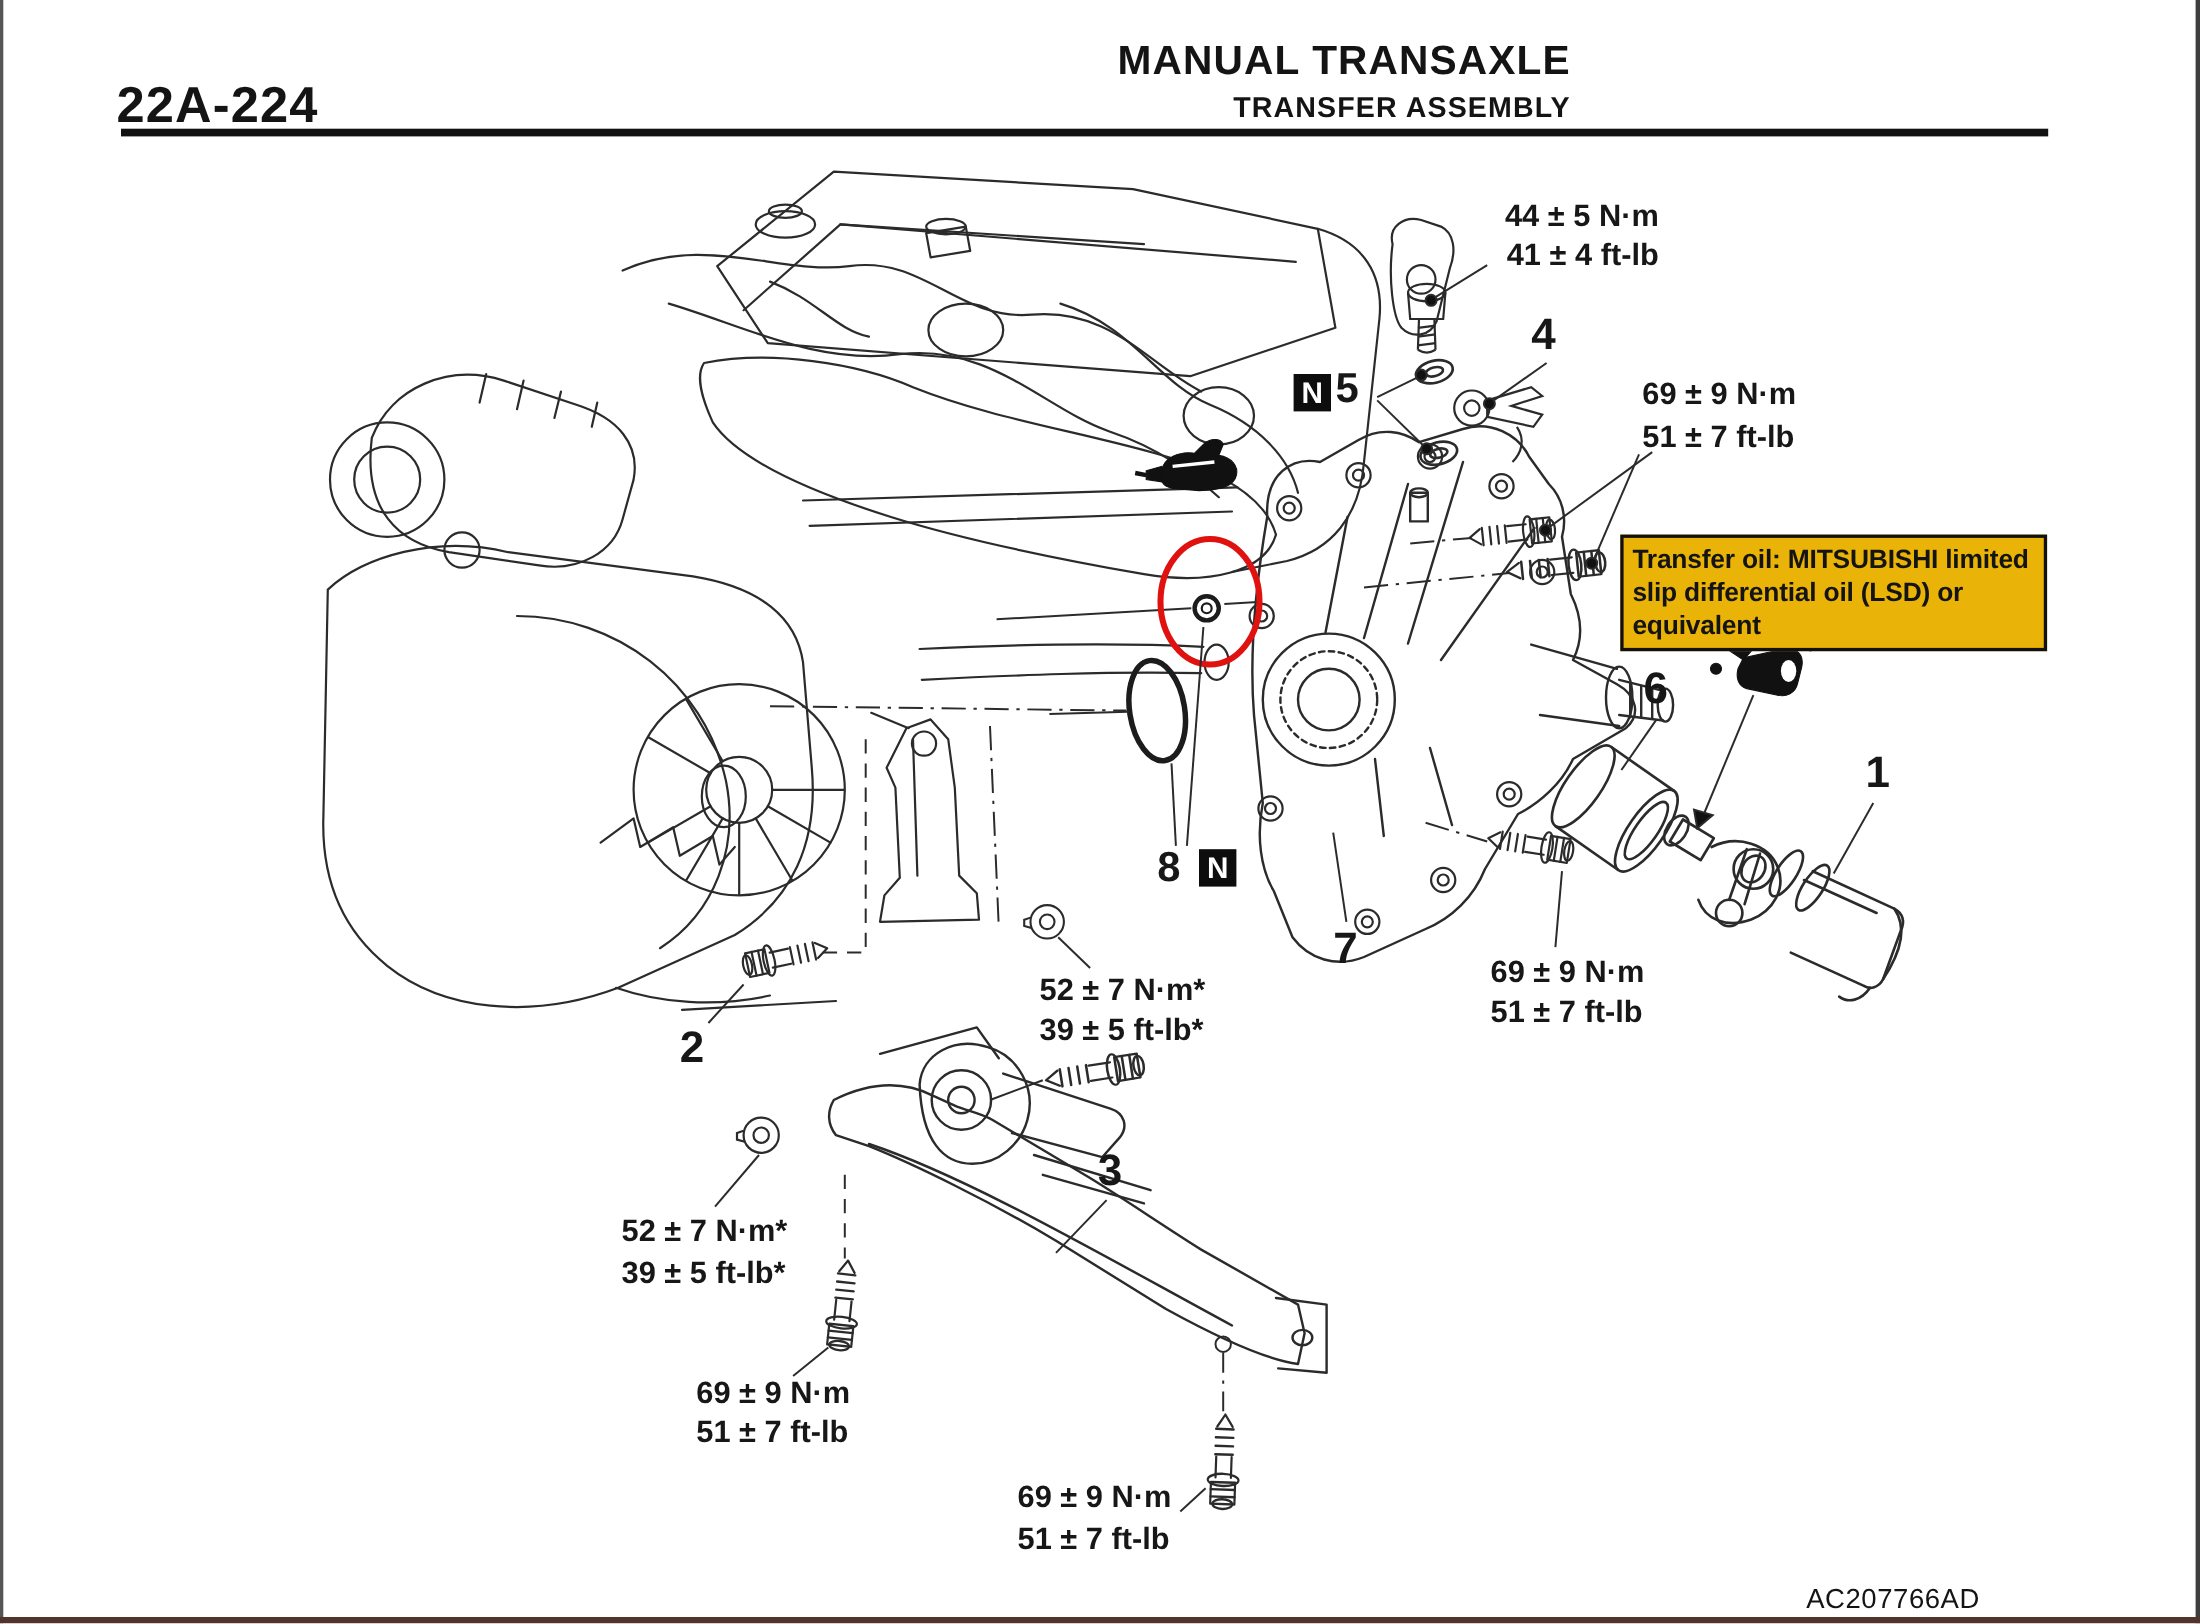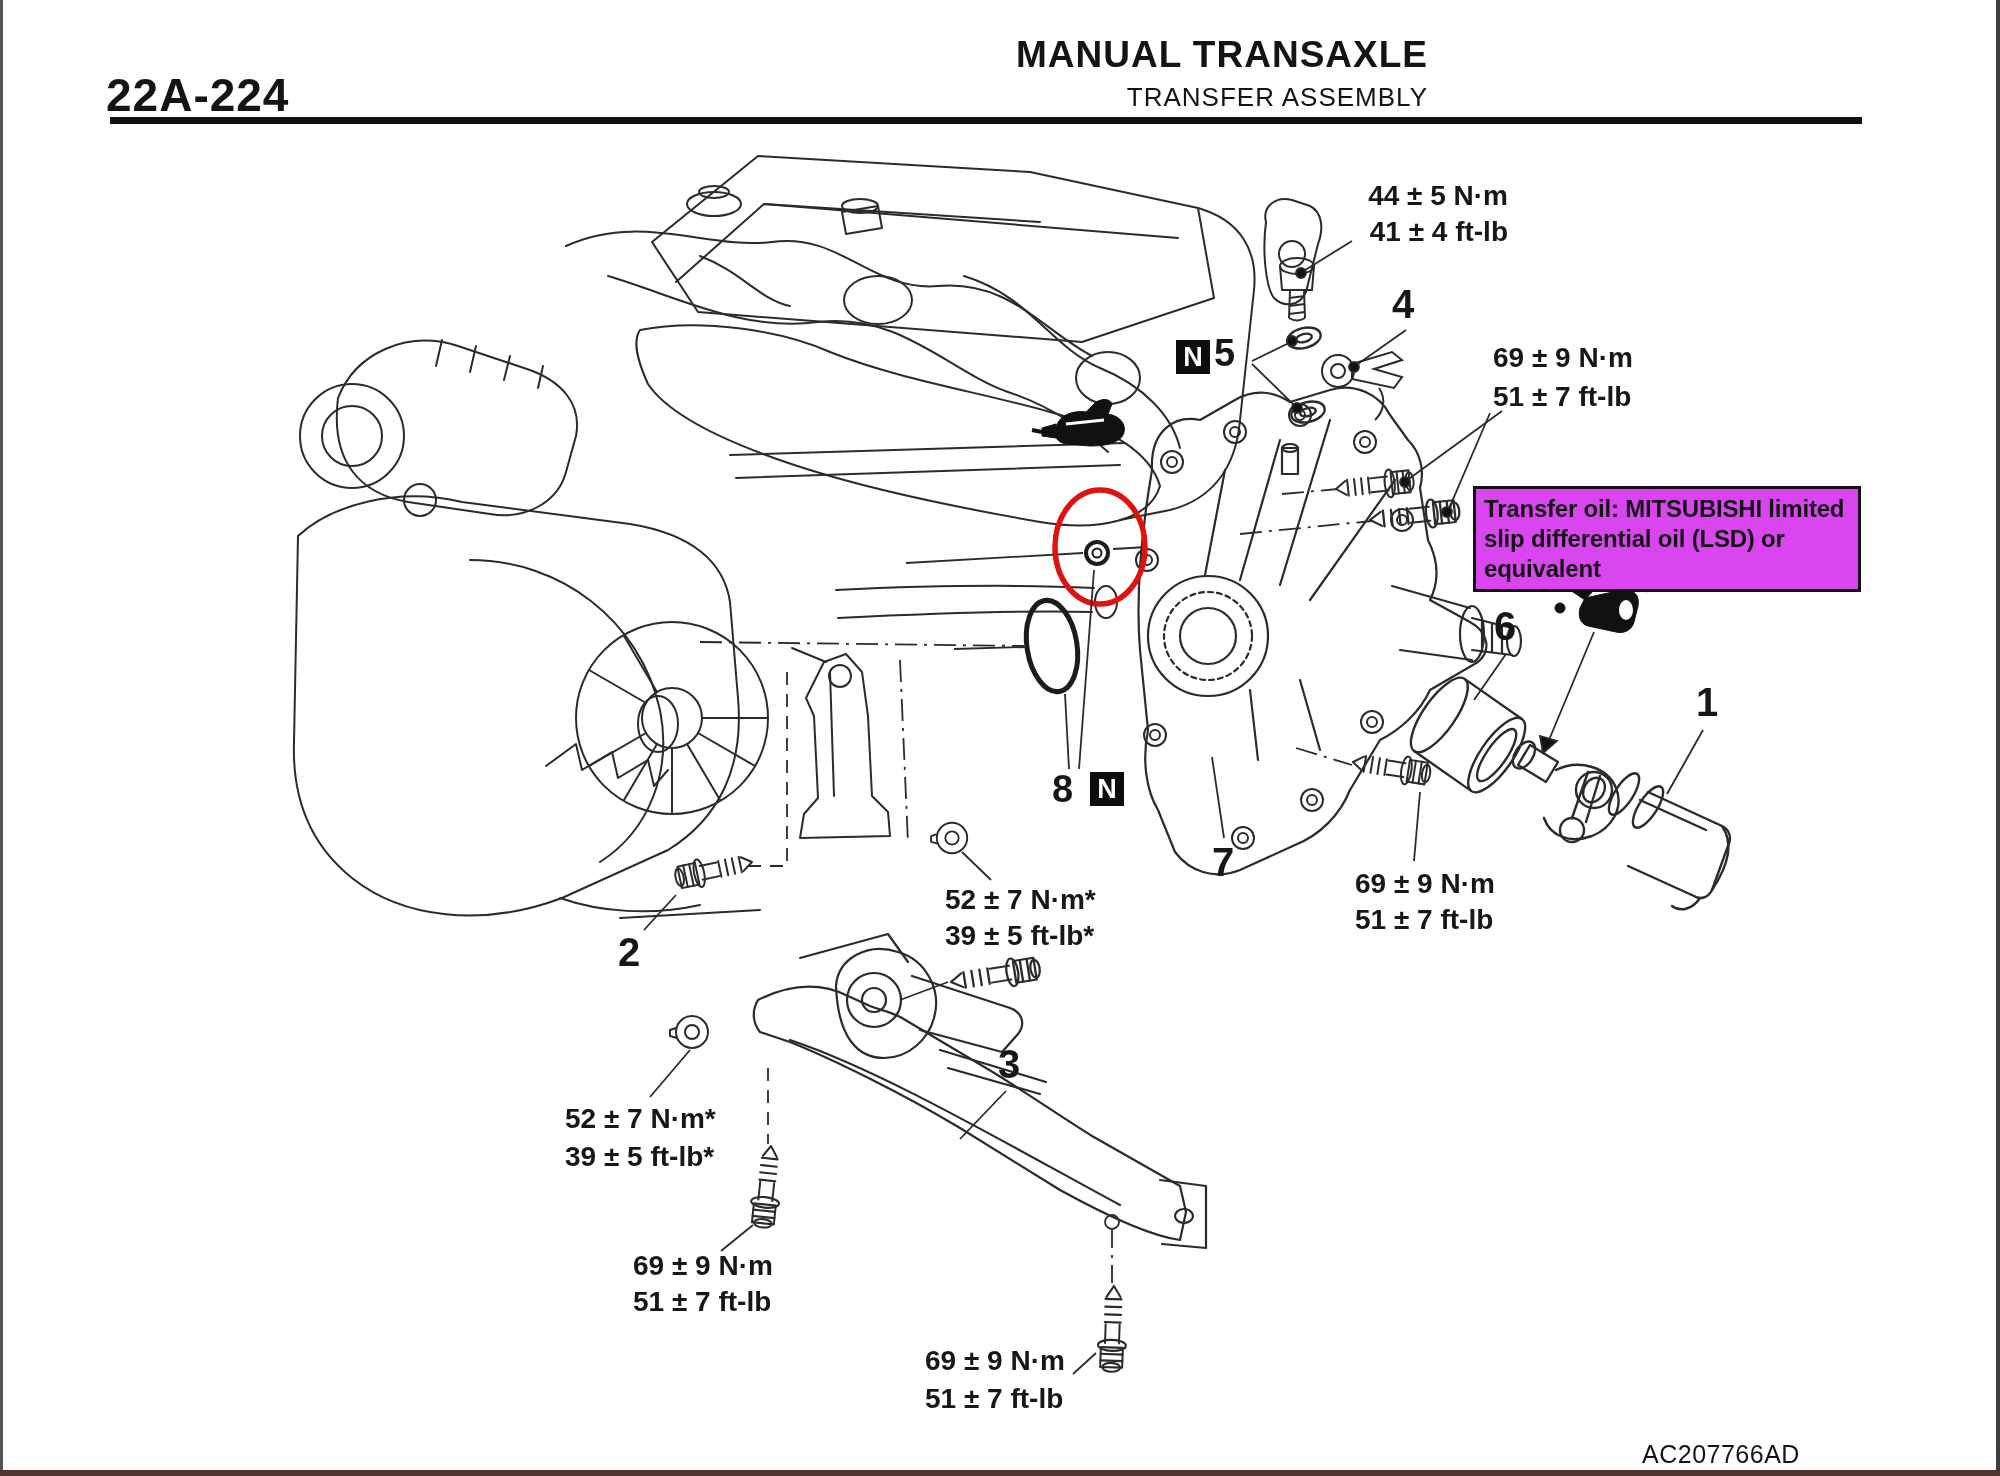--- a/index.html
+++ b/index.html
@@ -4,31 +4,31 @@
 <style>
   html,body{margin:0;padding:0;background:#e8e8e8;}
   .page{position:relative;width:2000px;height:1476px;background:#ffffff;overflow:hidden;
         font-family:"Liberation Sans","DejaVu Sans",sans-serif;color:#141414;}
   .edge-left{position:absolute;left:0;top:0;width:3px;height:100%;background:#555;}
   .edge-right{position:absolute;right:0;top:0;width:4px;height:100%;background:#3d3d3d;}
   .edge-bottom{position:absolute;left:0;bottom:0;width:100%;height:6px;background:#4f352c;}
   .page-code{position:absolute;left:106px;top:24px;font-size:46px;font-weight:bold;letter-spacing:1px;margin-top:44px;}
   .hdr{position:absolute;left:628px;top:34px;width:800px;text-align:right;}
   .hdr-t1{font-size:37px;font-weight:bold;letter-spacing:1px;}
-  .hdr-t2{font-size:26px;font-weight:normal;letter-spacing:1px;margin-top:6px;}
+  .hdr-t2{font-size:26px;font-weight:bold;letter-spacing:1px;margin-top:6px;}
   .hdr-rule{position:absolute;left:110px;top:117px;width:1752px;height:7px;background:#111;}
   .art{position:absolute;left:0;top:0;}
   .tq{position:absolute;font-weight:bold;font-size:28px;line-height:36px;white-space:nowrap;color:#171717;}
   .tq.center{text-align:right;}
   .pn{position:absolute;font-size:40px;font-weight:bold;color:#171717;}
   .nbadge{position:absolute;width:34px;height:34px;background:#0d0d0d;color:#fff;font-weight:bold;
           font-size:27px;display:flex;align-items:center;justify-content:center;}
   .notebox{position:absolute;left:1473px;top:486px;width:366px;border:3px solid #111;
            padding:5px 8px;font-size:24px;font-weight:bold;line-height:30px;letter-spacing:-0.2px;
-           white-space:nowrap;background:#d946ef;}
+           white-space:nowrap;background:#eab308;}
   .doccode{position:absolute;left:1642px;top:1440px;font-size:25px;font-weight:normal;letter-spacing:0.5px;}
 </style>
 </head>
 <body>
 
 <div class="page">
 
   <div class="edge-left"></div>
   <div class="edge-right"></div>
   <div class="edge-bottom"></div>

